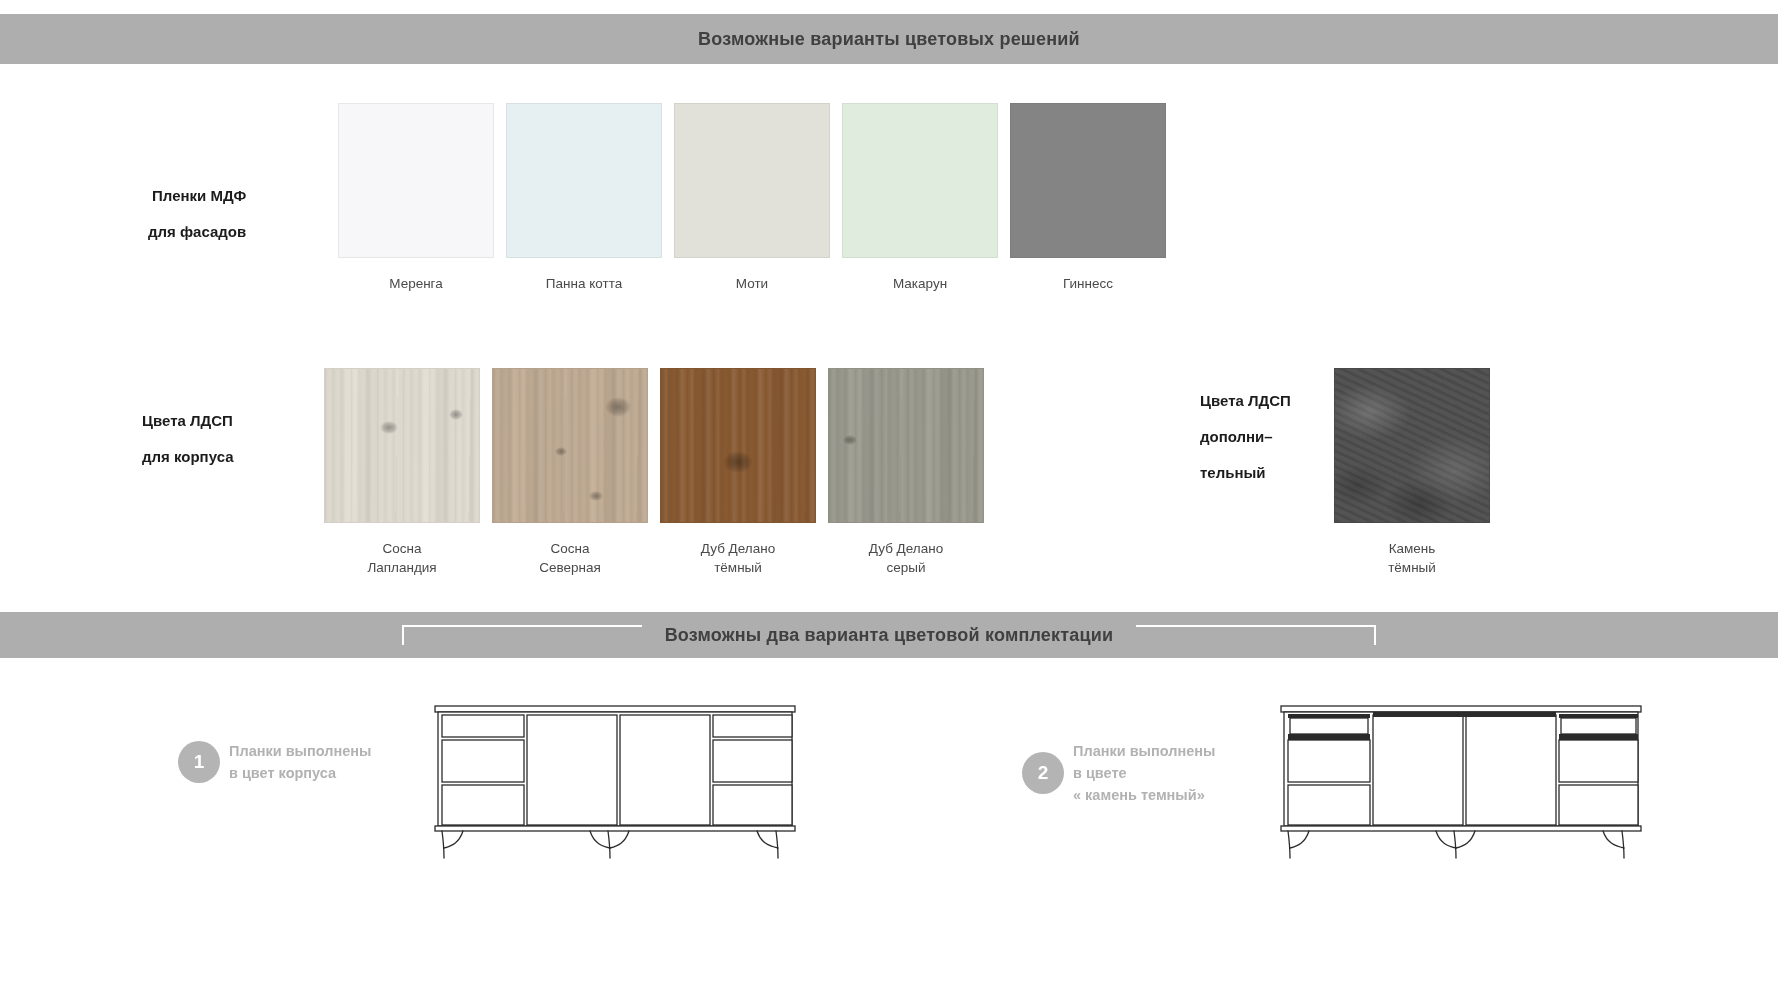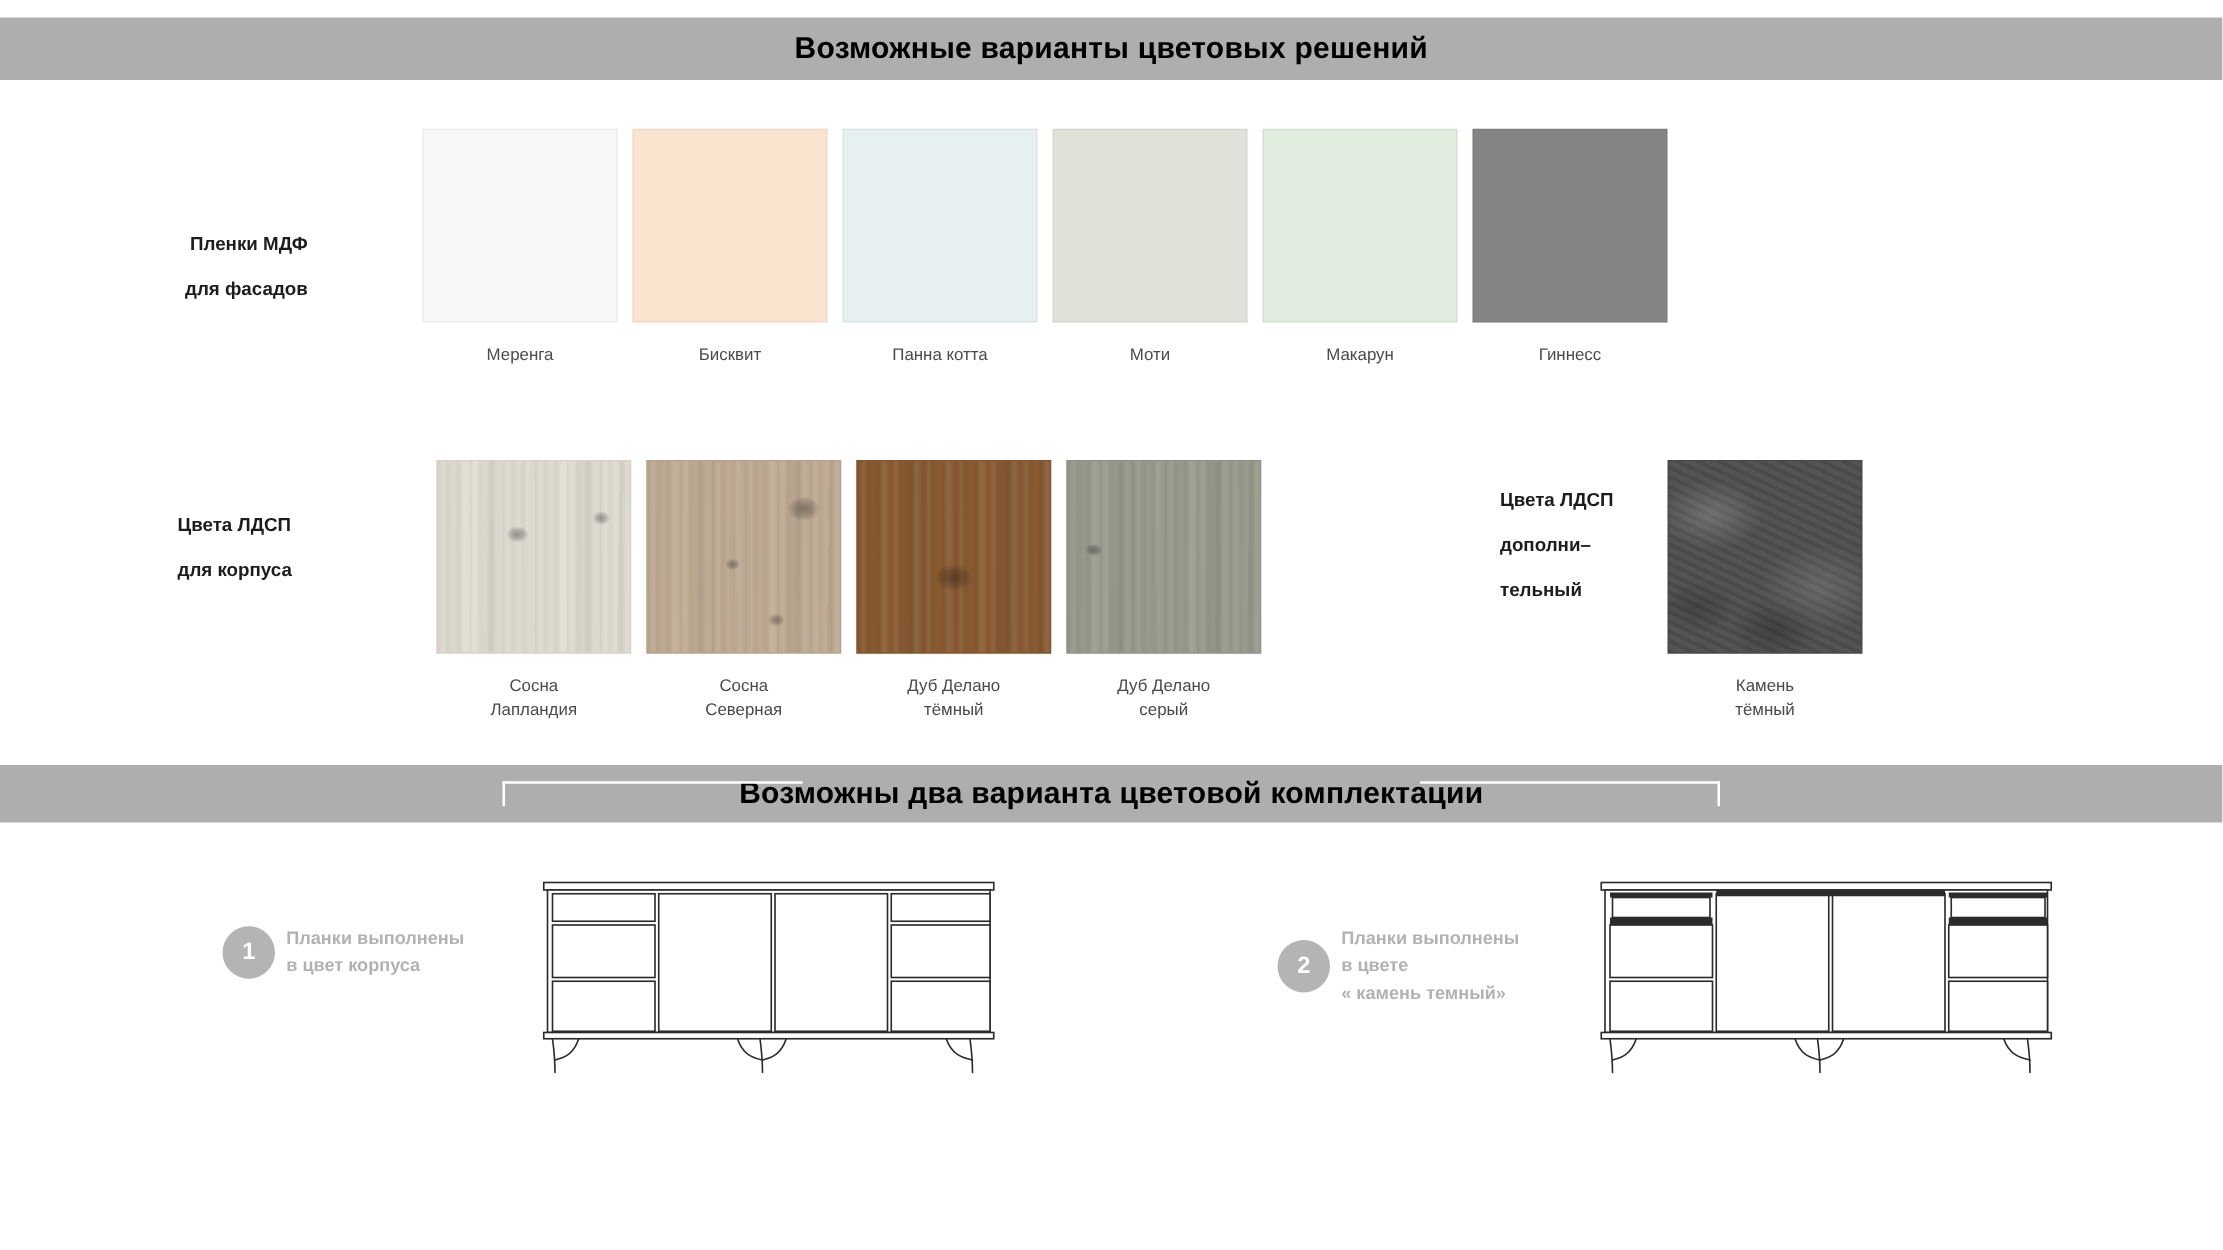--- a/index.html
+++ b/index.html
@@ -11,21 +11,21 @@
   }
   .page { position: relative; width: 1778px; height: 1000px; background:#fff; }
 
   
   .banner {
     position: absolute; left: 0; width: 1778px;
     background: #aeaeae;
     display: flex; align-items: center; justify-content: center;
   }
   .banner-title {
-    color: #000000; font-size: 24px; font-weight: bold;
+    color: #404040; font-size: 18px; font-weight: bold;
     letter-spacing: .2px; white-space: nowrap;
   }
   #banner-top { top: 14px; height: 50px; }
   #banner-mid { top: 612px; height: 46px; }
 
   .bracket { position: absolute; top: 50%; height: 20px; width: 240px; }
   .bracket .hline { position: absolute; top: 0; height: 2px; background: #fff; width: 100%; }
   .bracket .vline { position: absolute; top: 0; width: 2px; height: 20px; background: #fff; }
   #bracket-left  { left: 402px;  transform: translateY(-10px); }
   #bracket-left  .vline { left: 0; }
@@ -38,21 +38,21 @@
     font-size: 15px; font-weight: bold; color: #1c1c1c;
     line-height: 36px; white-space: nowrap;
   }
   #label-mdf  { left: 148px; top: 178px; text-align: right; }
   #label-ldsp { left: 142px; top: 403px; }
   #label-extra{ left: 1200px; top: 383px; }
 
   
   .swatch-row { position: absolute; display: flex; gap: 12px; padding-left: 20px; }
   #row-mdf  { left: 318px; top: 103px; }
-  #row-ldsp { left: 329px; top: 368px; }
+  #row-ldsp { left: 304px; top: 368px; }
 
   .swatch-cell { width: 156px; display: flex; flex-direction: column; align-items: center; }
   .swatch-chip {
     width: 156px; height: 155px;
     border: 1px solid rgba(0,0,0,.06);
     position: relative; overflow: hidden;
   }
   .swatch-name {
     margin-top: 16px; font-size: 13.5px; color: #4a4a4a;
     text-align: center; line-height: 19px; white-space: pre-line;
@@ -118,24 +118,20 @@
 
   <div class="side-label" id="label-mdf">
     <div>Пленки МДФ</div>
     <div>для фасадов</div>
   </div>
 
   <div class="swatch-row" id="row-mdf">
     <div class="swatch-cell">
       <div class="swatch-chip" style="background-color: rgb(247, 247, 249);"></div>
       <div class="swatch-name">Меренга</div>
-    </div>
-    <div class="swatch-cell">
-      <div class="swatch-chip" style="background-color: rgb(250, 227, 207);"></div>
-      <div class="swatch-name">Бисквит</div>
     </div>
     <div class="swatch-cell">
       <div class="swatch-chip" style="background-color: rgb(230, 239, 242);"></div>
       <div class="swatch-name">Панна котта</div>
     </div>
     <div class="swatch-cell">
       <div class="swatch-chip" style="background-color: rgb(225, 225, 217);"></div>
       <div class="swatch-name">Моти</div>
     </div>
     <div class="swatch-cell">

